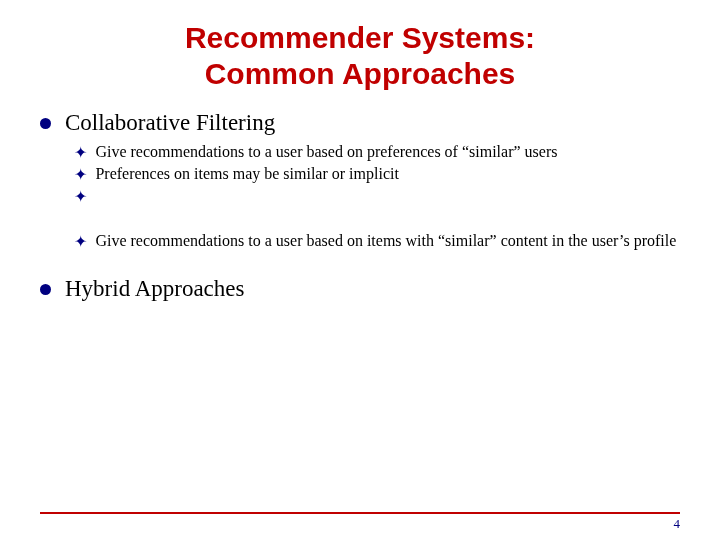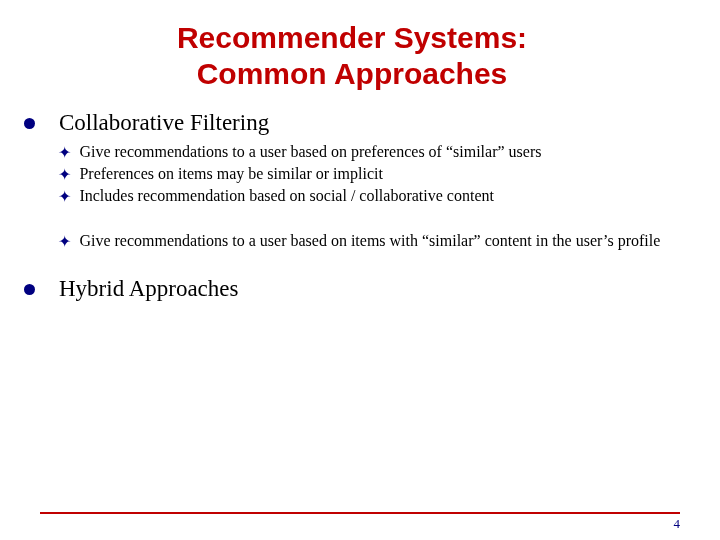--- a/index.html
+++ b/index.html
@@ -8,21 +8,21 @@
     width: 720px;
     height: 540px;
     font-family: "Times New Roman", Times, serif;
     background: #ffffff;
     position: relative;
     box-sizing: border-box;
   }
   .slide {
     width: 720px;
     height: 540px;
-    padding: 20px 40px 30px 24px;
+    padding: 20px 40px 30px 40px;
     box-sizing: border-box;
     position: relative;
   }
   .title {
     color: #c00000;
     font-family: Arial, Helvetica, sans-serif;
     font-weight: bold;
     font-size: 30px;
     text-align: center;
     line-height: 1.2;
@@ -33,21 +33,21 @@
     margin: 0;
     padding: 0;
   }
   .outer-item {
     margin: 0 0 24px 0;
     padding: 0;
   }
   .outer-row {
     display: flex;
     align-items: center;
-    gap: 24px;
+    gap: 14px;
     margin-top: 14px;
   }
   .dot {
     width: 11px;
     height: 11px;
     background: #000080;
     border-radius: 50%;
     flex: 0 0 auto;
   }
   .outer-label {
@@ -119,21 +119,20 @@
         <li class="inner-item">
           <span class="subbullet">✦</span>
           <span class="inner-text">Give recommendations to a user based on preferences of “similar” users</span>
         </li>
         <li class="inner-item">
           <span class="subbullet">✦</span>
           <span class="inner-text">Preferences on items may be similar or implicit</span>
         </li>
         <li class="inner-item">
           <span class="subbullet">✦</span>
-          <span class="inner-text">Includes recommendation based on social / collaborative content</span>
         </li>
       </ul>
     </li>
 
     <li class="outer-item">
       <ul class="inner-list">
         <li class="inner-item">
           <span class="subbullet">✦</span>
           <span class="inner-text">Give recommendations to a user based on items with “similar” content in the user’s profile</span>
         </li>

